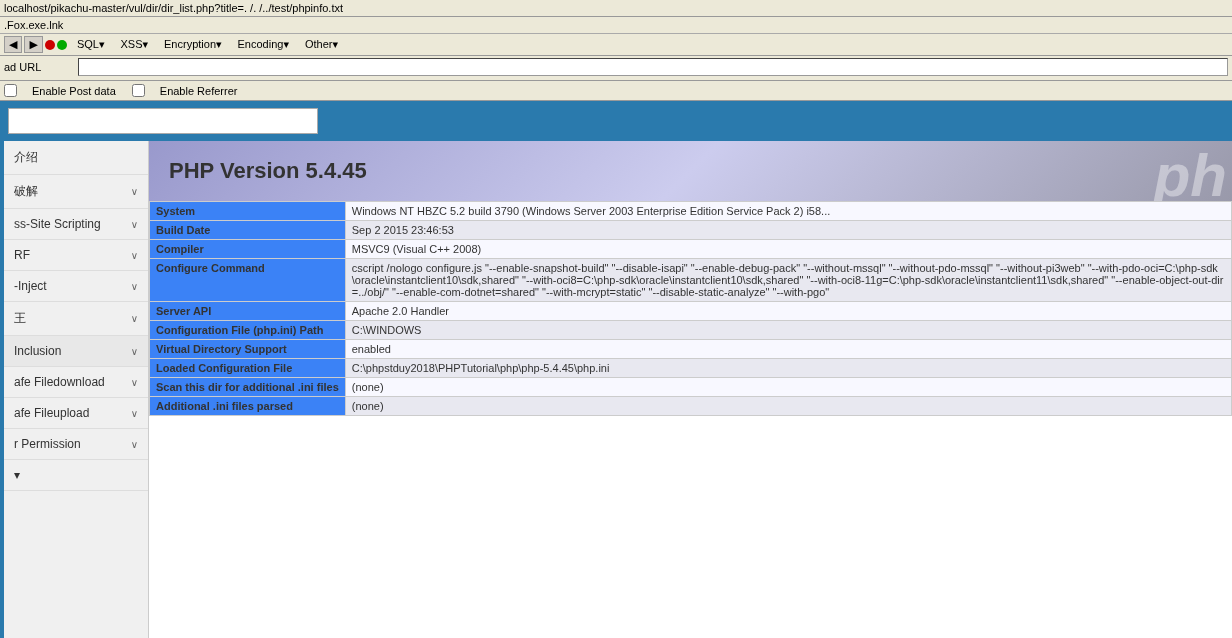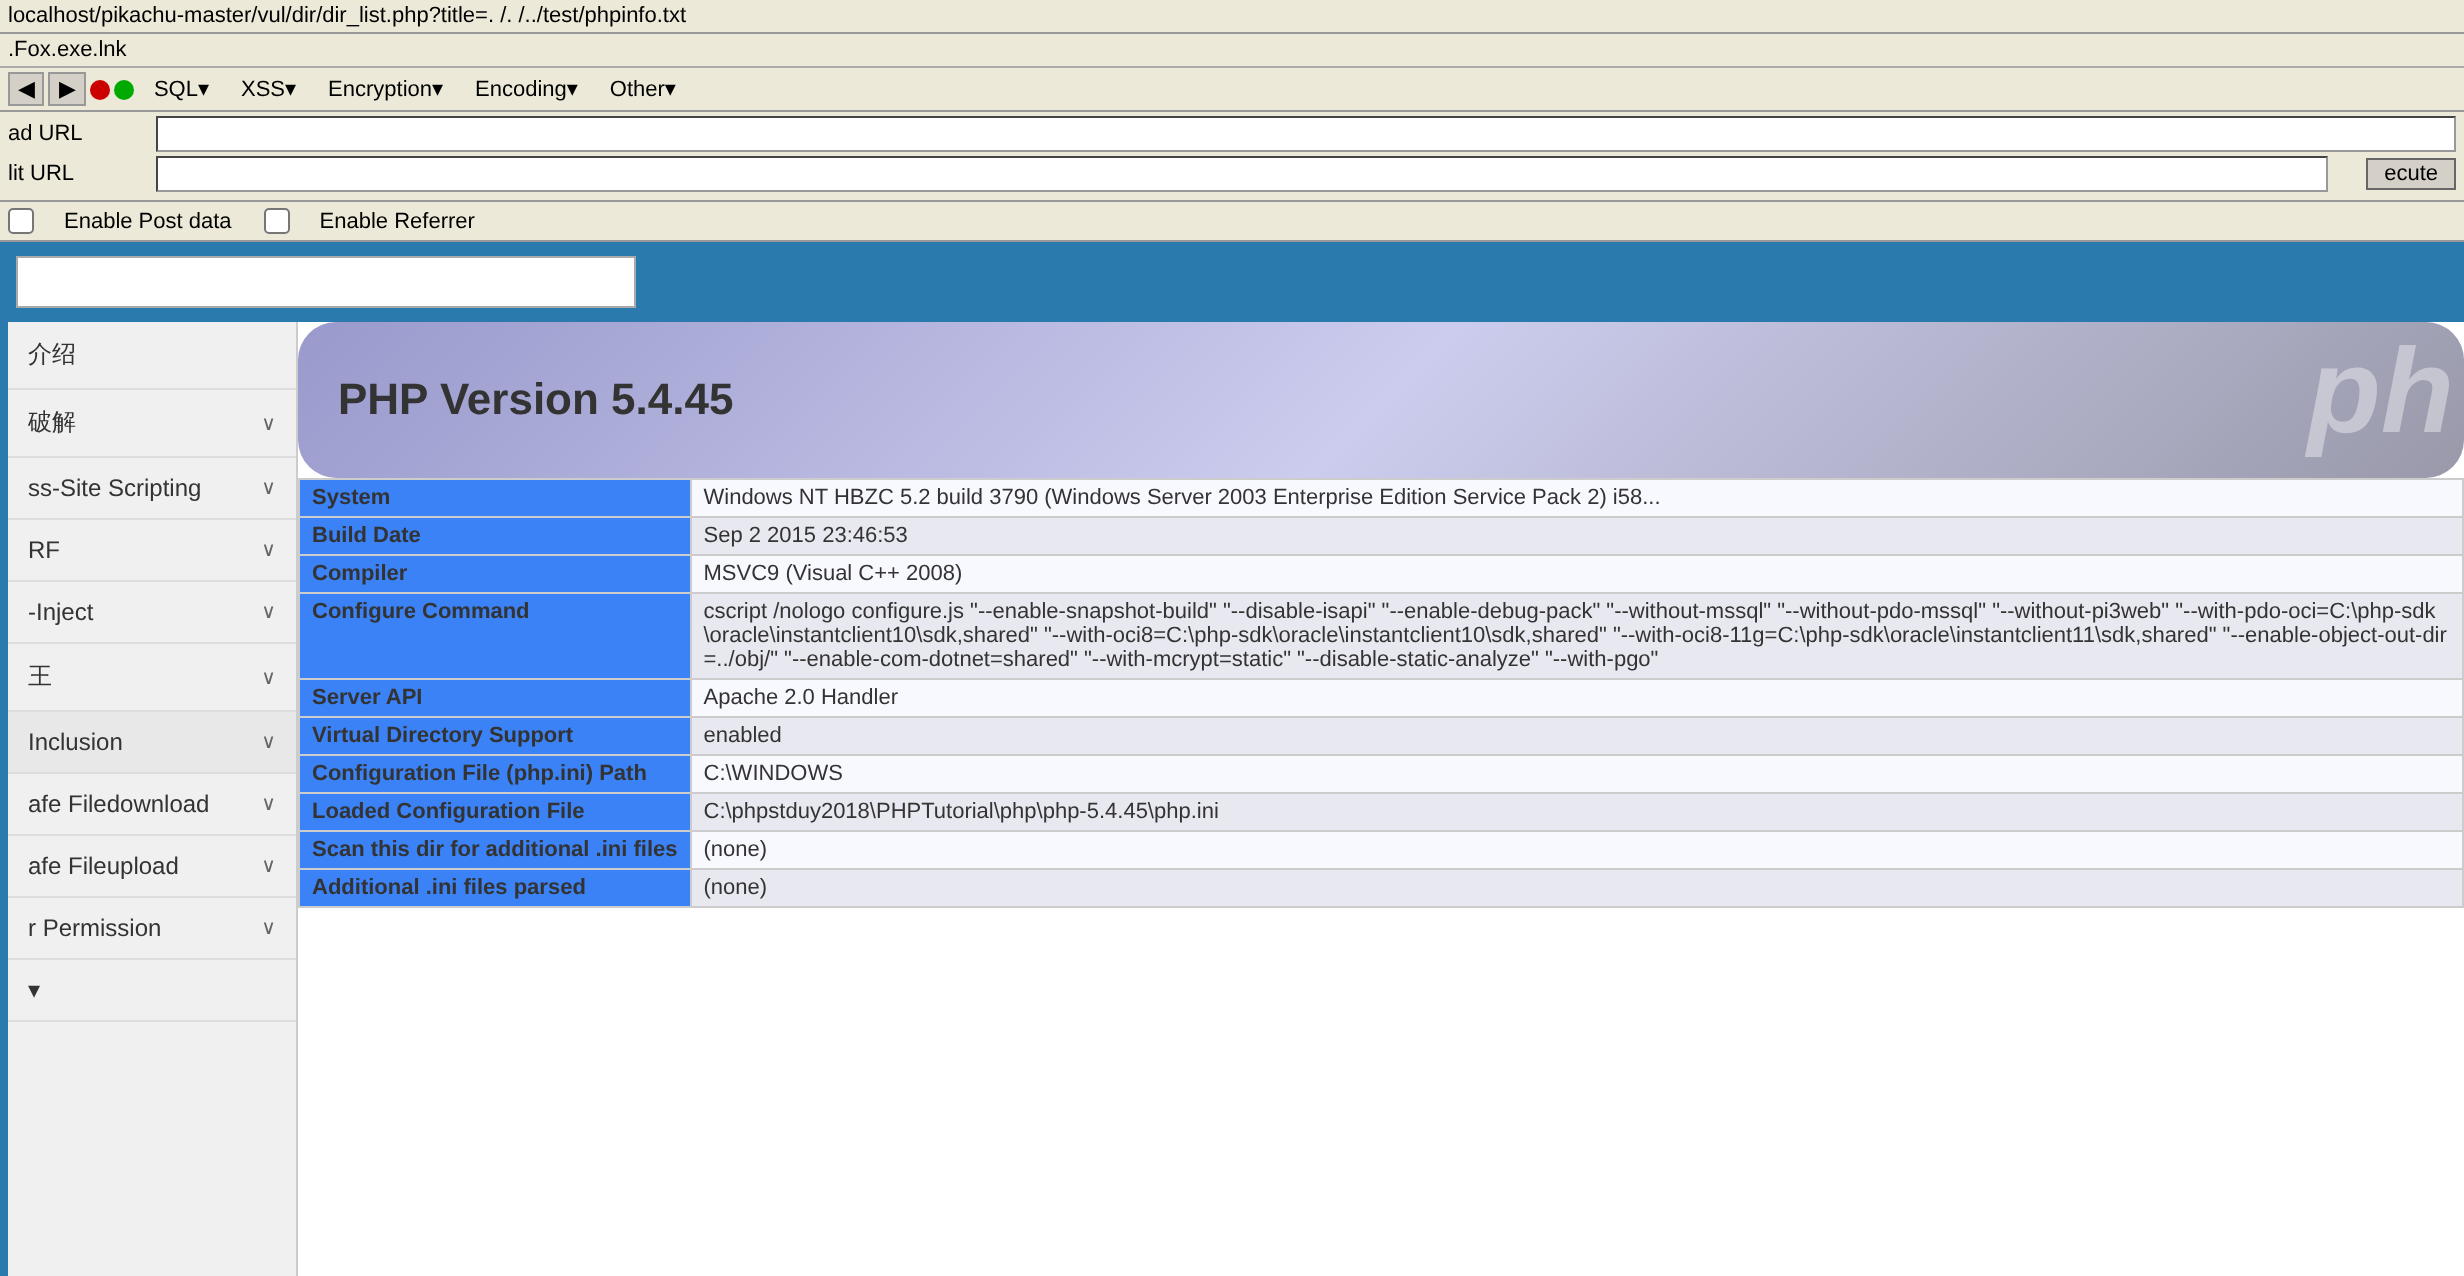--- a/index.html
+++ b/index.html
@@ -140,28 +140,27 @@
     
     .right-content {
       flex: 1;
       overflow-y: auto;
       background: white;
     }
 
     
     .php-header {
       background: linear-gradient(135deg, #9999cc 0%, #ccccee 50%, #9999aa 100%);
-      height: 78px;
+      height: 60px;
       display: flex;
       align-items: center;
       padding-left: 20px;
       color: white;
       position: relative;
       overflow: hidden;
-      border-radius: 19px;
     }
     .php-version-text {
       font-size: 22px;
       font-weight: bold;
       color: #333;
     }
     .php-logo {
       position: absolute;
       right: 0;
       top: 0;
@@ -221,25 +220,20 @@
   <span class="menu-item">Encryption▾</span>
   <span class="menu-item">Encoding▾</span>
   <span class="menu-item">Other▾</span>
 </div>
 
 <div class="url-area">
   <div class="url-row">
     <span class="url-label">ad URL</span>
     <input class="url-input" type="text" style="">
   </div>
-  <div class="url-row">
-    <span class="url-label">lit URL</span>
-    <input class="url-input" type="text" style="">
-    <button class="execute-btn">ecute</button>
-  </div>
 </div>
 
 <div class="checkbox-row">
   <label>
     <input type="checkbox" style="">
     <span>Enable Post data</span>
   </label>
   <label>
     <input type="checkbox" style="">
     <span>Enable Referrer</span>
@@ -325,28 +319,28 @@
           </tr>
           <tr>
             <td>Configure Command</td>
             <td>cscript /nologo configure.js "--enable-snapshot-build" "--disable-isapi" "--enable-debug-pack" "--without-mssql" "--without-pdo-mssql" "--without-pi3web" "--with-pdo-oci=C:\php-sdk\oracle\instantclient10\sdk,shared" "--with-oci8=C:\php-sdk\oracle\instantclient10\sdk,shared" "--with-oci8-11g=C:\php-sdk\oracle\instantclient11\sdk,shared" "--enable-object-out-dir=../obj/" "--enable-com-dotnet=shared" "--with-mcrypt=static" "--disable-static-analyze" "--with-pgo"</td>
           </tr>
           <tr>
             <td>Server API</td>
             <td>Apache 2.0 Handler</td>
           </tr>
           <tr>
+            <td>Configuration File (php.ini) Path</td>
+            <td>C:\WINDOWS</td>
+          </tr>
+          <tr>
             <td>Virtual Directory Support</td>
             <td>enabled</td>
           </tr>
           <tr>
-            <td>Configuration File (php.ini) Path</td>
-            <td>C:\WINDOWS</td>
-          </tr>
-          <tr>
             <td>Loaded Configuration File</td>
             <td>C:\phpstduy2018\PHPTutorial\php\php-5.4.45\php.ini</td>
           </tr>
           <tr>
             <td>Scan this dir for additional .ini files</td>
             <td>(none)</td>
           </tr>
           <tr>
             <td>Additional .ini files parsed</td>
             <td>(none)</td>

